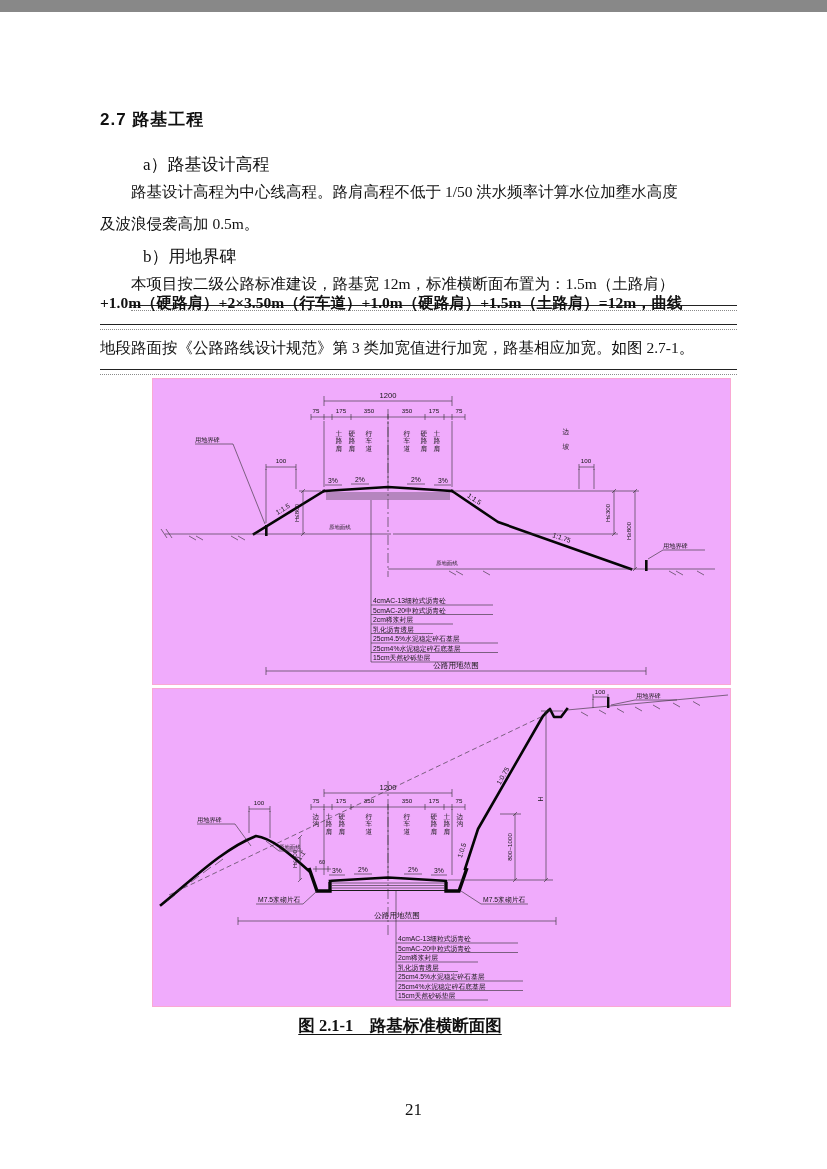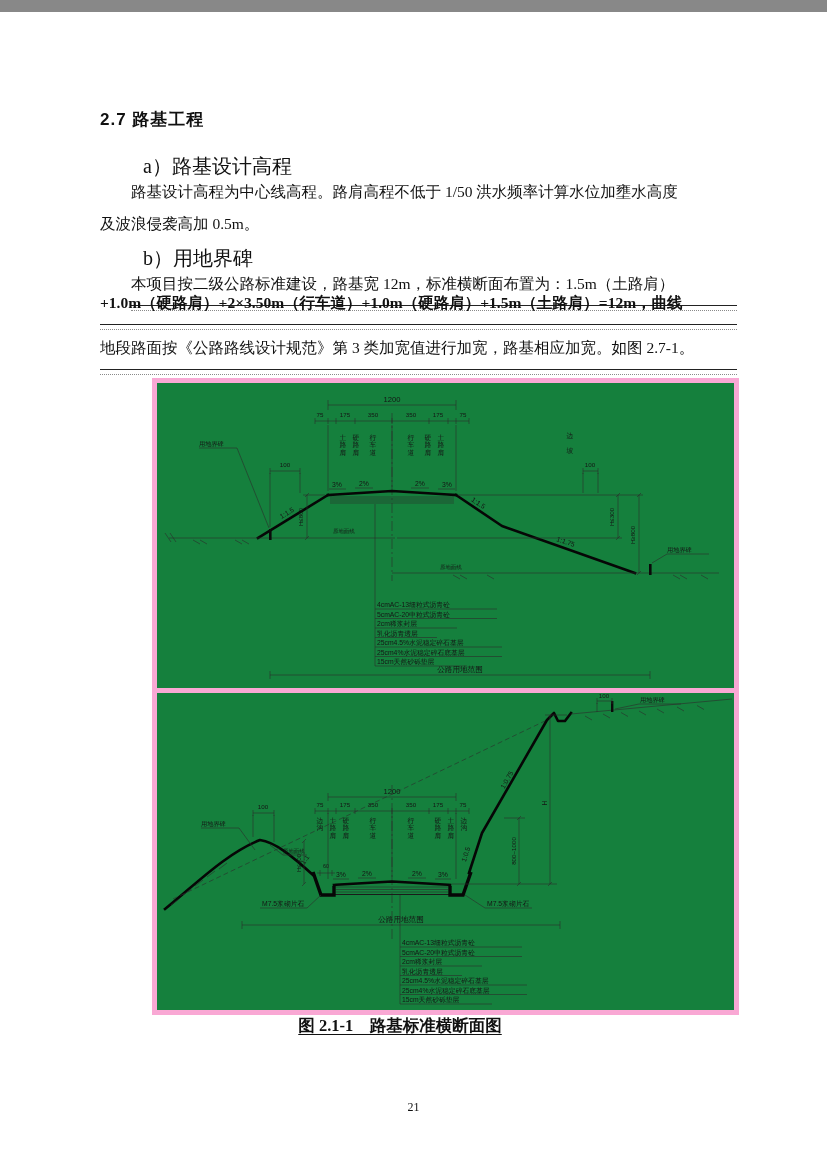--- a/index.html
+++ b/index.html
@@ -1,27 +1,27 @@
 <!DOCTYPE html>
 <html><head>
 <meta charset="utf-8">
 <style>
   html,body{margin:0;padding:0;background:#888;}
   .page{position:relative;width:827px;height:1169px;background:#ffffff;margin:12px auto;
         font-family:"Liberation Serif",serif;color:#111;overflow:hidden;}
   .abs{position:absolute;}
   .heading{font-family:"Liberation Sans",sans-serif;font-weight:bold;font-size:17px;letter-spacing:1px;}
-  .sub{font-size:20px;}
+  .sub{font-size:17px;}
   .body{font-size:15.5px;white-space:nowrap;}
   .bline{font-size:15.5px;white-space:nowrap;border-bottom:1px dotted #8a8a8a;padding-bottom:4px;}
   .bline span{border-bottom:1px solid #222;padding-bottom:10px;display:inline-block;min-width:100%;}
-  .figbox{border:5px solid #f9a8d4;background:#15803d;}
+  .figbox{border:1px solid #f9a8d4;background:#f0abfc;}
   .caption{font-weight:bold;font-size:16.5px;text-align:center;}
   .caption span{text-decoration:underline;text-underline-offset:3px;}
-  .pageno{font-size:12px;text-align:center;width:100%;}
+  .pageno{font-size:17px;text-align:center;width:100%;}
   
   svg{display:block;}
   svg text{font-family:"Liberation Sans",sans-serif;fill:#151515;}
   .t5{font-size:5.4px;}.t6{font-size:6.2px;}.t65{font-size:6.8px;}.t7{font-size:7.6px;}
   .mid{text-anchor:middle;}
   .tn{stroke:#2c2c2c;stroke-width:.6;fill:none;}
   .md{stroke:#1a1a1a;stroke-width:1.2;fill:none;}
   .tk{stroke:#060606;stroke-width:2.6;fill:none;stroke-linecap:square;stroke-linejoin:round;}
   .tk2{stroke:#060606;stroke-width:3.4;fill:none;stroke-linejoin:miter;}
   .dd{stroke-dasharray:10 3 2 3;}

